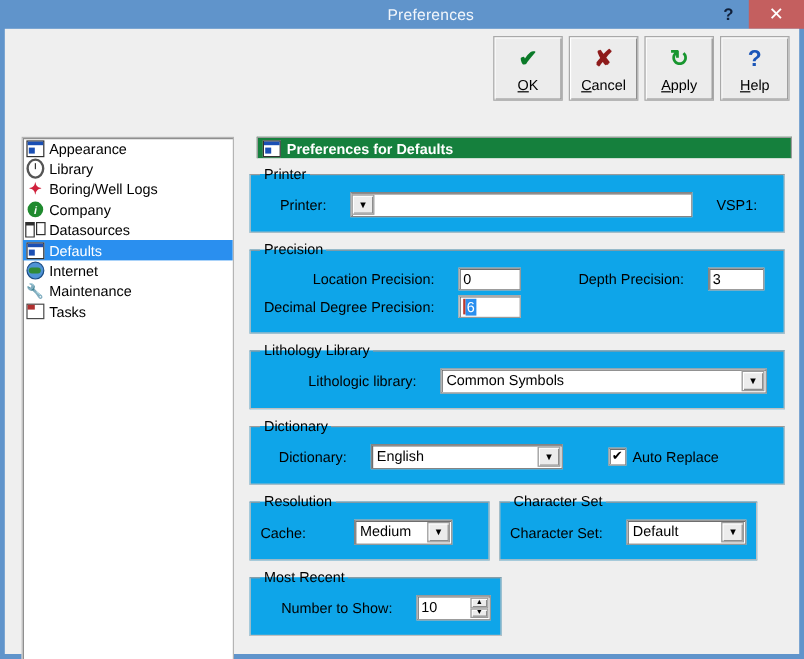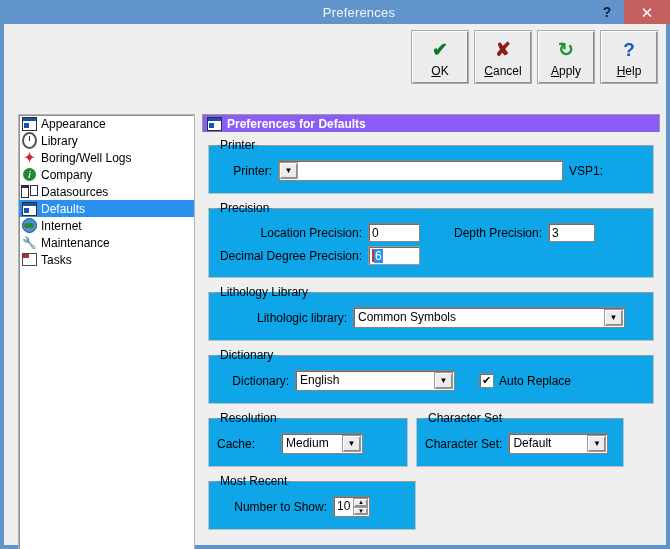--- a/index.html
+++ b/index.html
@@ -71,39 +71,40 @@
     height:17px;display:flex;align-items:center;padding-left:3px;gap:4px;
     font-size:12px;white-space:nowrap;
   }
   .side-item.sel{background:#2a8fef;color:#fff;}
   .side-ico{width:15px;height:15px;flex:0 0 15px;display:flex;align-items:center;justify-content:center;}
   
   .panel{
     position:absolute;left:198px;top:90px;right:6px;bottom:16px;
   }
   .panel-head{
-    height:18px;background:#8b5cf6;
+    height:18px;background:#15803d;
     display:flex;align-items:center;gap:5px;padding-left:4px;
     color:#fff;font-weight:bold;font-size:12px;
     border:1px solid #9a9a9a;border-bottom:none;
     box-sizing:border-box;
+    margin-left:12px;
   }
   .panel-body{
     background:#efefef;padding:6px 6px 0 6px;box-sizing:border-box;
   }
   fieldset.grp{
     border:1px solid #c0c0c0;
     border-top:1px solid #9a9a9a;
     margin:0 0 7px 0;padding:4px 8px 8px 8px;
     background:#0ea5e9;
   }
   fieldset.grp > legend{
     padding:0 3px;font-size:12px;color:#000;
   }
-  .row{display:flex;align-items:center;gap:6px;margin:4px 0;}
+  .row{display:flex;align-items:center;gap:20px;margin:4px 0;}
   .lab{font-size:12px;white-space:nowrap;}
   
   .txt{
     background:#fff;border:1px solid #848484;
     box-shadow: inset 1px 1px 0 #6e6e6e;
     height:19px;line-height:19px;padding:0 3px;font-size:12px;
     box-sizing:border-box;overflow:hidden;white-space:nowrap;
   }
   .txt.focus{border:1px solid #9a9a9a;}
   .sel-text{background:#2a8fef;color:#fff;padding:0 1px;}
@@ -125,21 +126,21 @@
   .chk{display:flex;align-items:center;gap:5px;font-size:12px;}
   .chk .box{
     width:13px;height:13px;background:#fff;border:1px solid #848484;
     box-shadow: inset 1px 1px 0 #6e6e6e;
     display:flex;align-items:center;justify-content:center;font-size:11px;line-height:1;
   }
   
   .spin{
     display:flex;align-items:stretch;background:#fff;
     border:1px solid #848484;box-shadow: inset 1px 1px 0 #6e6e6e;
-    height:21px;width:37px;box-sizing:border-box;
+    height:21px;width:62px;box-sizing:border-box;
   }
   .spin .val{flex:1 1 auto;line-height:19px;padding:0 3px;font-size:12px;}
   .spin .btns{width:15px;flex:0 0 15px;display:flex;flex-direction:column;margin:1px 1px 1px 0;}
   .spin .btns div{
     flex:1 1 50%;background:#ececec;border:1px solid #9a9a9a;
     box-shadow: inset 1px 1px 0 #ffffff, inset -1px -1px 0 #8d8d8d;
     display:flex;align-items:center;justify-content:center;font-size:6px;line-height:1;
   }
   .two-col{display:flex;gap:8px;align-items:flex-start;}
   .two-col > fieldset{flex:0 0 auto;}

